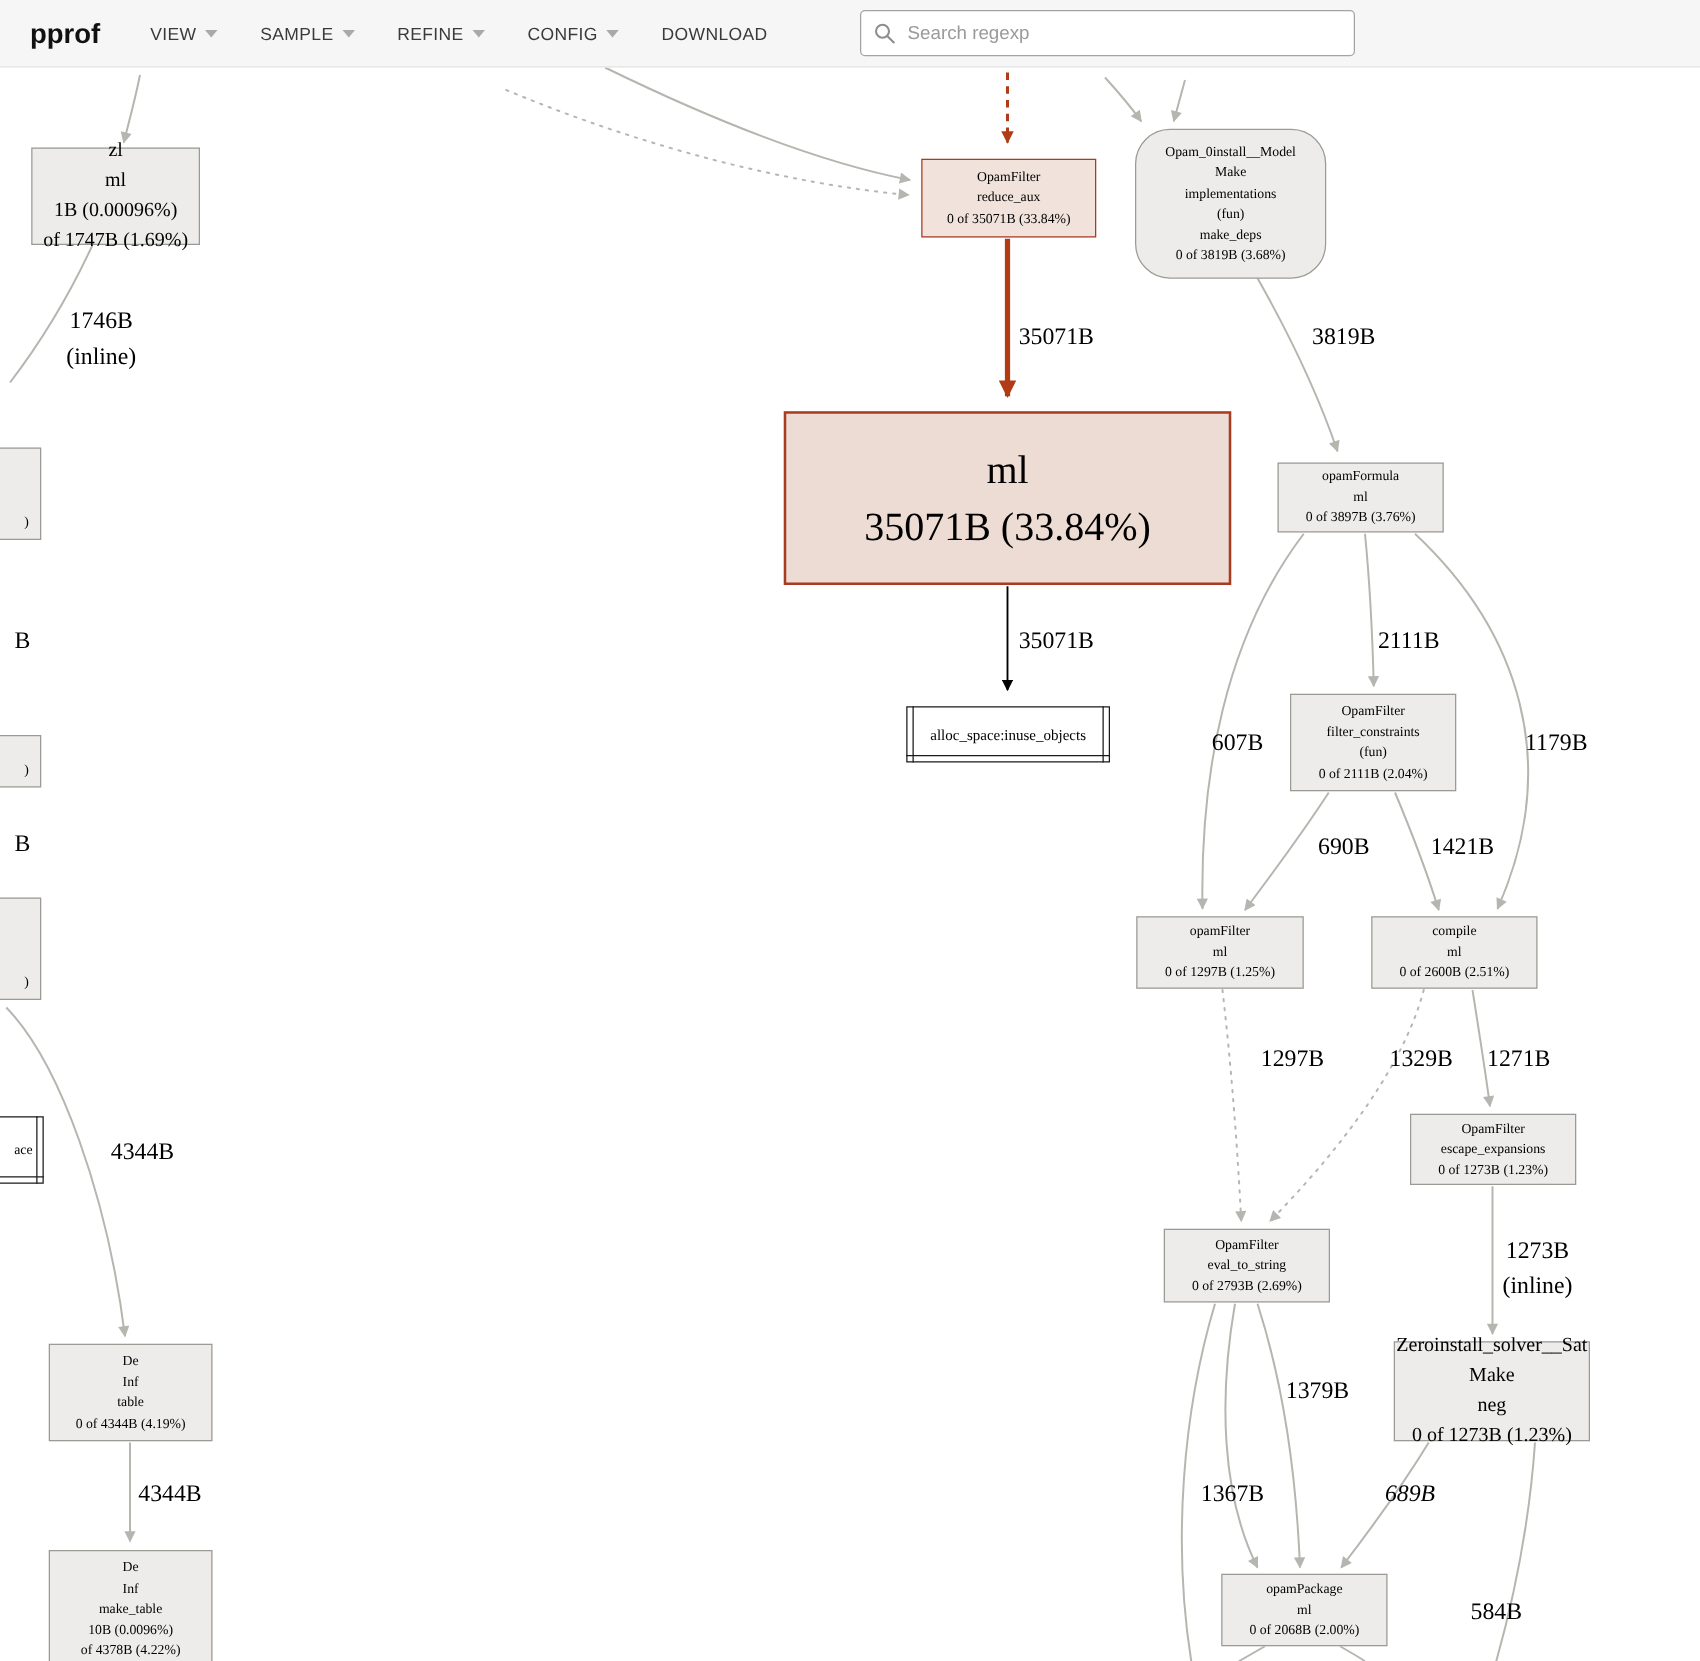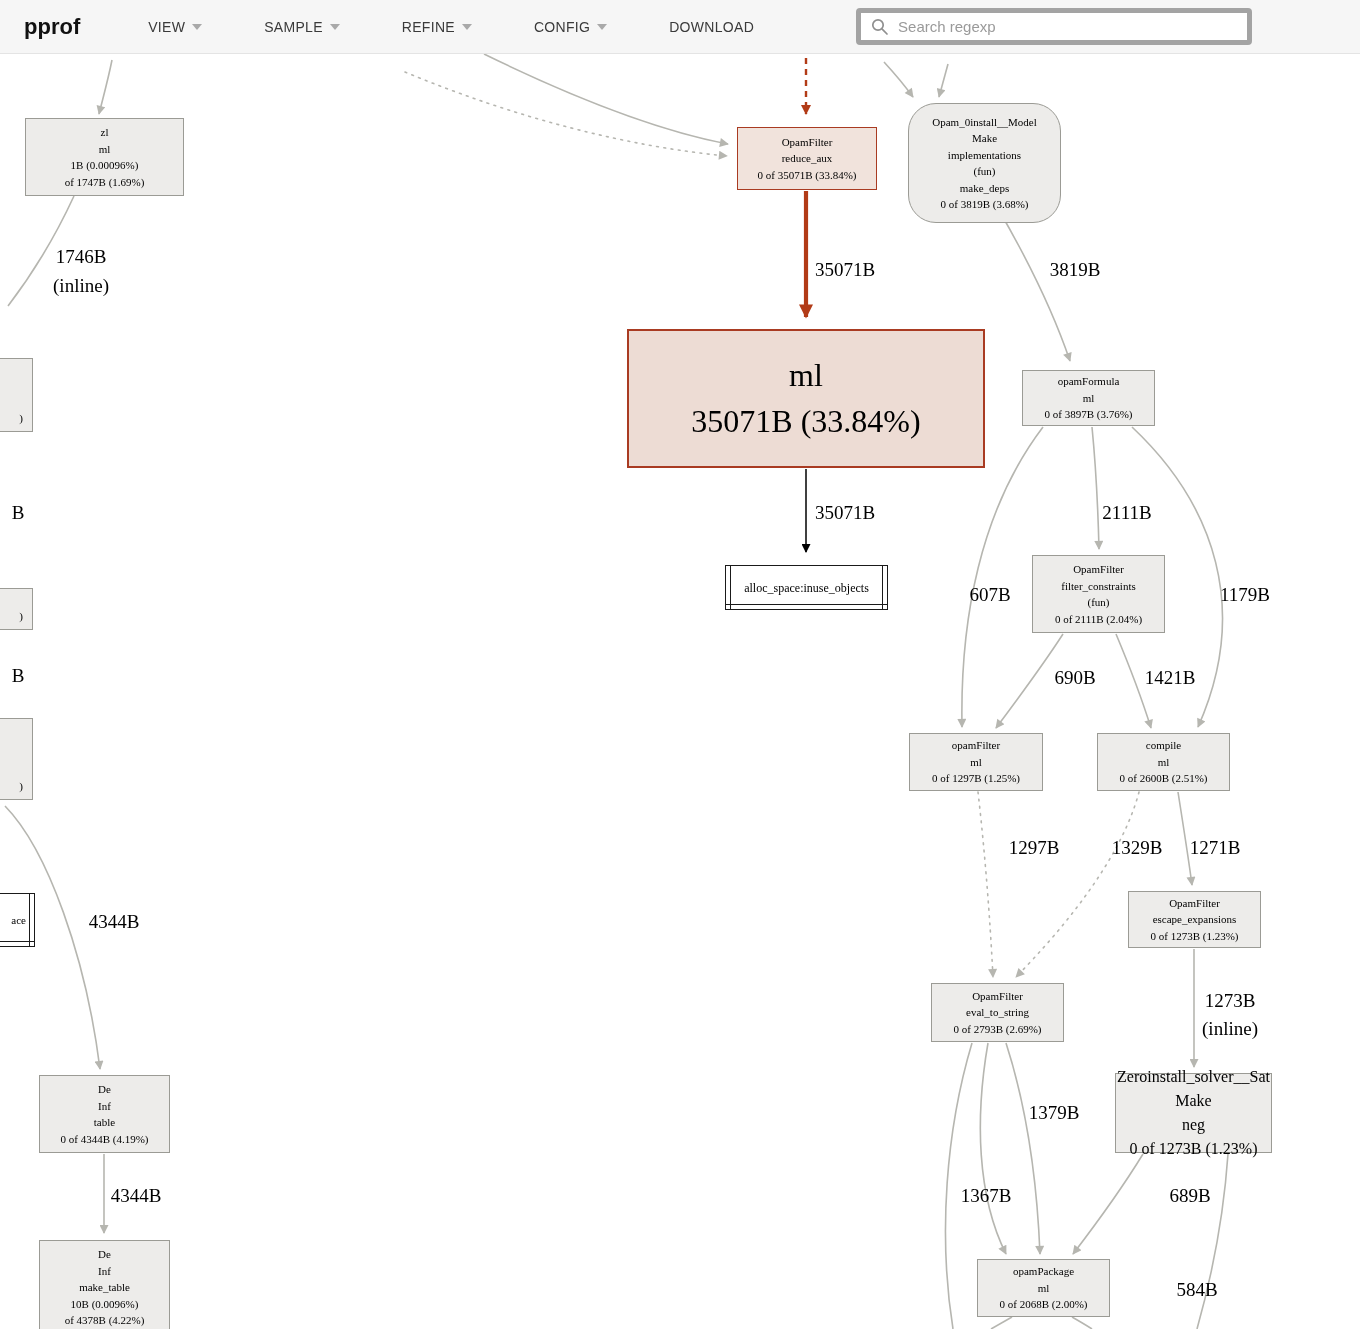--- a/index.html
+++ b/index.html
@@ -5,34 +5,34 @@
   html,body { margin:0; padding:0; }
   body {
     width:1360px; height:1329px; overflow:hidden; position:relative;
     background:#ffffff; font-family:"Liberation Sans", sans-serif;
   }
 
   
   #app-header {
     position:absolute; top:0; left:0; right:0; height:53px;
     background:#f6f6f6; border-bottom:1px solid #e4e4e4;
-    display:flex; align-items:center; z-index:10;gap:28px;
+    display:flex; align-items:center; z-index:10;
   }
   .logo { font-weight:bold; font-size:22px; color:#111; margin:0 40px 0 24px; }
   .menu-item {
     display:flex; align-items:center; gap:7px; font-size:14px; color:#3a3a3a;
     margin-right:34px; cursor:pointer; white-space:nowrap; letter-spacing:.3px;
   }
   .caret {
     width:0; height:0; border-left:5px solid transparent;
     border-right:5px solid transparent; border-top:6px solid #a9a9a9;
   }
   .searchbox {
     display:flex; align-items:center; gap:8px; width:396px; height:37px;
-    background:#fff; border:5px solid #a3a3a3; border-radius:4px;
+    background:#fff; border:1px solid #a3a3a3; border-radius:4px;
     padding:0 10px; margin-left:40px; box-sizing:border-box;
   }
   .searchbox input {
     border:none; outline:none; flex:1; font-size:15px; color:#333; background:transparent;
     font-family:"Liberation Sans", sans-serif;
   }
   .searchbox input::placeholder { color:#9a9a9a; }
 
   
   #canvas { position:absolute; top:0; left:0; width:1360px; height:1329px; z-index:1; overflow:hidden; }
@@ -115,21 +115,21 @@
     <path class="e" d="M1006,1043 C1026,1105 1037,1180 1040,1254" marker-end="url(#ag)"></path>
     <path class="e" d="M972,1043 C946,1130 938,1235 953,1329"></path>
     <path class="e" d="M1228,1154 C1224,1212 1213,1272 1197,1329"></path>
     <path class="e" d="M1012,1317 C1005,1321 998,1325 991,1329"></path>
     <path class="e" d="M1072,1317 C1079,1321 1086,1325 1092,1329"></path>
     <path class="e" d="M5,806 C48,850 86,958 100,1069" marker-end="url(#ag)"></path>
     <path class="e" d="M104,1154 L104,1233" marker-end="url(#ag)"></path>
   </svg>
 
   <div id="nodes">
-      <div class="node normal" style="left: 25px; top: 118px; width: 159px; height: 78px; font-size: 11px;">
+      <div class="node normal" style="left: 25px; top: 118px; width: 135px; height: 78px; font-size: 16px;">
         <span>zl</span>
         <span>ml</span>
         <span>1B (0.00096%)</span>
         <span>of 1747B (1.69%)</span>
       </div>
       <div class="node hot" style="left: 737px; top: 127px; width: 140px; height: 63px; font-size: 11px;">
         <span>OpamFilter</span>
         <span>reduce_aux</span>
         <span>0 of 35071B (33.84%)</span>
       </div>
@@ -225,21 +225,21 @@
       <div class="edge-label" style="left: 1245px; top: 595px;">1179B</div>
       <div class="edge-label" style="left: 1075px; top: 678px;">690B</div>
       <div class="edge-label" style="left: 1170px; top: 678px;">1421B</div>
       <div class="edge-label" style="left: 1011px; top: 848px; margin-left: 23px;">1297B</div>
       <div class="edge-label" style="left: 1137px; top: 848px;">1329B</div>
       <div class="edge-label" style="left: 1215px; top: 848px; text-align: right;">1271B</div>
       <div class="edge-label" style="left: 1230px; top: 1001px;">1273B</div>
       <div class="edge-label" style="left: 1230px; top: 1029px;">(inline)</div>
       <div class="edge-label" style="left: 1054px; top: 1113px;">1379B</div>
       <div class="edge-label" style="left: 986px; top: 1196px;">1367B</div>
-      <div class="edge-label" style="left: 1190px; top: 1196px;">689B</div>
+      <div class="edge-label" style="left: 1128px; top: 1196px; font-style: italic;">689B</div>
       <div class="edge-label" style="left: 1197px; top: 1290px;">584B</div>
       <div class="edge-label" style="left: 114px; top: 922px;">4344B</div>
       <div class="edge-label" style="left: 136px; top: 1196px;">4344B</div>
       <div class="edge-label" style="left: 18px; top: 513px;">B</div>
       <div class="edge-label" style="left: 18px; top: 676px;">B</div>
     </div>
 </div>
 
 <header id="app-header">
   <div class="logo">pprof</div>

